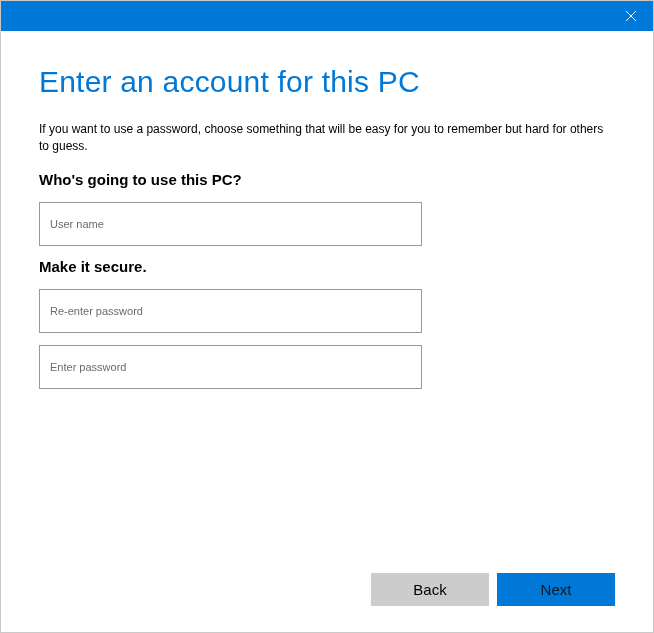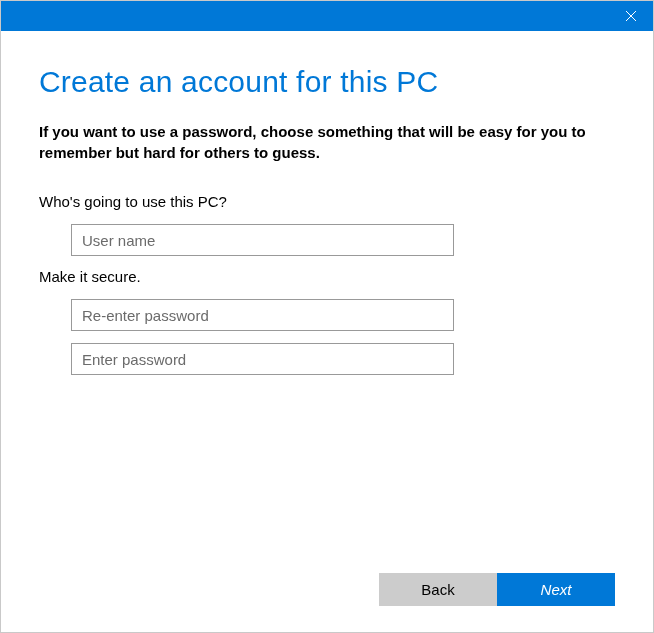--- a/index.html
+++ b/index.html
@@ -43,89 +43,86 @@
       flex-direction: column;
     }
     .page-title {
       font-size: 30px;
       font-weight: 300;
       color: #0078d7;
       margin-bottom: 22px;
       letter-spacing: 0.2px;
     }
     .description {
-      font-size: 15px;
+      font-size: 12px;
       color: #000000;
       line-height: 1.4;
-      margin-bottom: 30px;
-      font-weight: bold;
+      margin-bottom: 16px;
     }
     .section-label {
       font-size: 15px;
-      font-weight: 400;
+      font-weight: 700;
       color: #000000;
       margin-bottom: 14px;
     }
     .section-gap { }
     .input-field {
       width: 383px;
-      height: 32px;
+      height: 44px;
       border: 1px solid #999999;
       padding: 0 10px;
-      font-size: 15px;
+      font-size: 11px;
       font-family: inherit;
       color: #000000;
       outline: none;
       margin-bottom: 12px;
       background: #ffffff;
-      margin-left: 32px;
     }
     .input-field::placeholder {
       color: #6b6b6b;
     }
     .footer {
       padding: 0 38px 26px 0;
       display: flex;
       justify-content: flex-end;
-      gap: 0;
+      gap: 8px;
       flex-shrink: 0;
     }
     .btn {
       width: 118px;
       height: 33px;
       border: none;
       font-size: 15px;
       font-family: inherit;
       cursor: pointer;
     }
     .btn-secondary {
       background: #cccccc;
       color: #000000;
     }
     .btn-primary {
       background: #0078d7;
-      color: #ffffff;
-      font-style: italic;
+      color: #0f172a;
     }
   </style>
 </head>
 <body>
 
 <div class="window">
   <div class="titlebar">
     <div class="close-btn">
       <svg width="10" height="10" viewBox="0 0 10 10">
         <line x1="0" y1="0" x2="10" y2="10" stroke="#ffffff" stroke-width="1"></line>
         <line x1="10" y1="0" x2="0" y2="10" stroke="#ffffff" stroke-width="1"></line>
       </svg>
     </div>
   </div>
 
   <div class="content">
-    <h1 class="page-title">Create an account for this PC</h1>
+    <h1 class="page-title">Enter an account for this PC</h1>
     <p class="description">If you want to use a password, choose something that will be easy for you to remember but hard for others to guess.</p>
 
     <div class="section-label">Who's going to use this PC?</div>
     <input type="text" class="input-field" placeholder="User name" style="">
 
     <div class="section-label section-gap">Make it secure.</div>
     <input type="password" class="input-field" placeholder="Re-enter password" style="">
     <input type="password" class="input-field" placeholder="Enter password" style="">
   </div>
 

